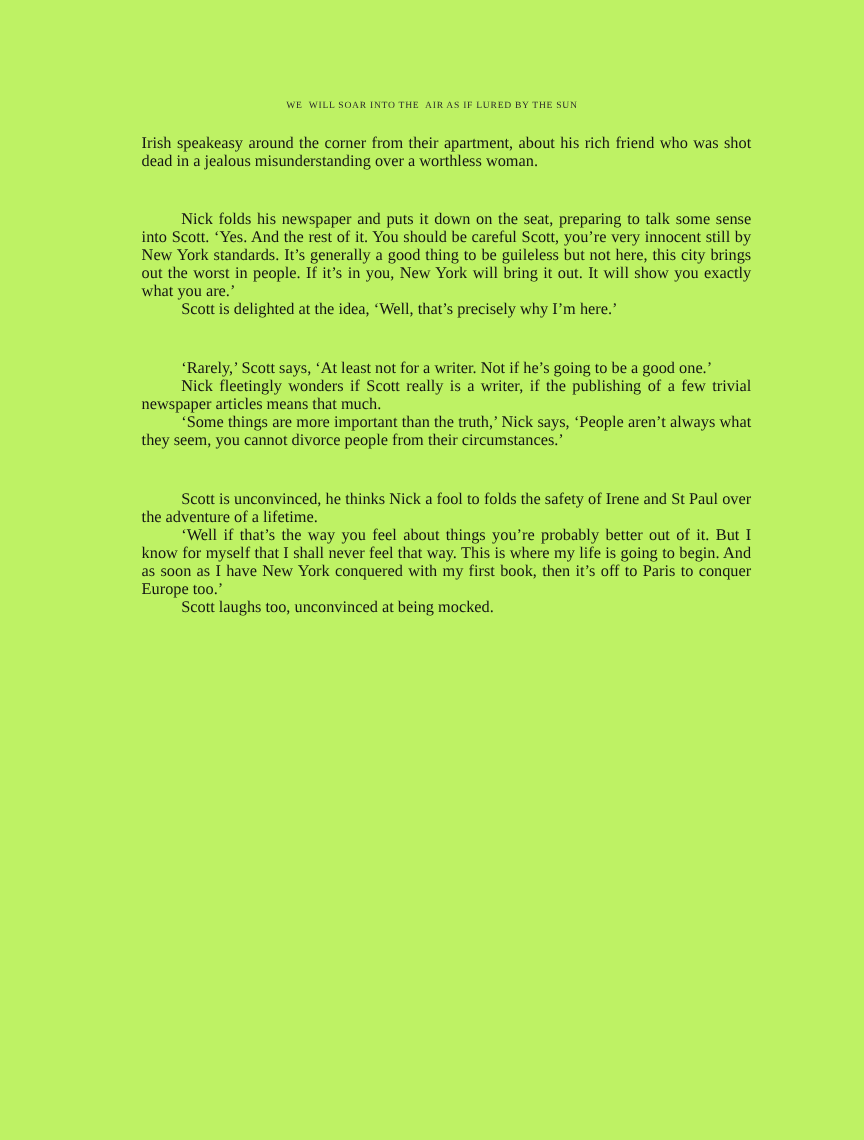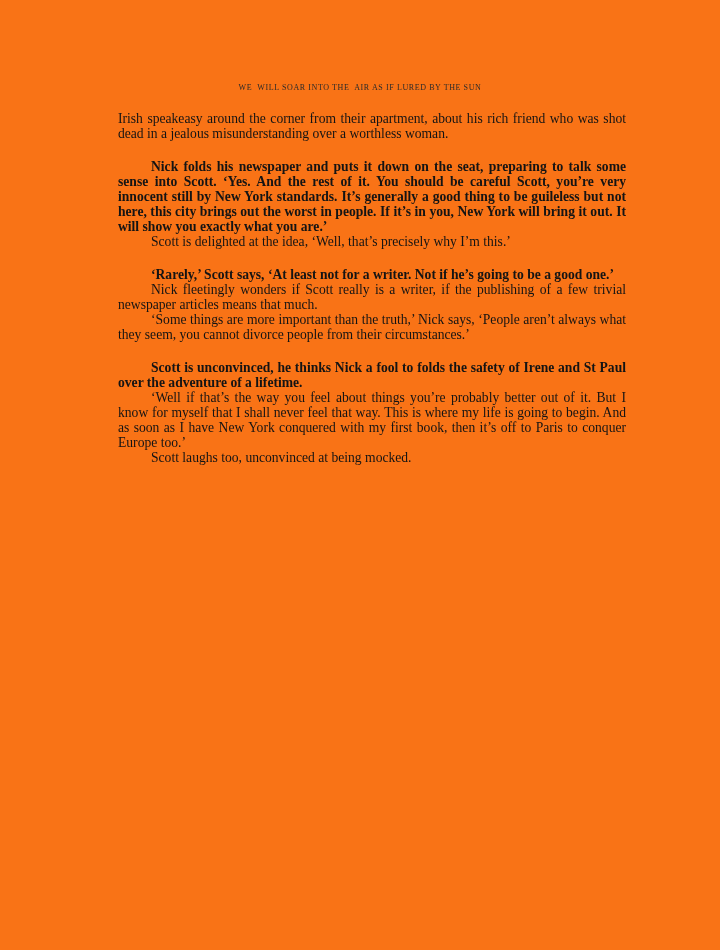--- a/index.html
+++ b/index.html
@@ -4,21 +4,21 @@
 <style>
   html, body {
     margin: 0;
     padding: 0;
     background: #ffffff;
   }
   .page {
     position: relative;
     width: 720px;
     height: 950px;
-    background: #f97316;
+    background: #bef264;
     overflow: hidden;
     font-family: "Liberation Serif", "DejaVu Serif", serif;
     color: #141414;
   }
   .running-header {
     position: absolute;
     top: 83px;
     left: 0;
     width: 720px;
     text-align: center;
@@ -38,35 +38,34 @@
     text-align: justify;
   }
   .body-text p {
     margin: 0;
     padding: 0;
   }
   .body-text p.indent {
     text-indent: 33px;
   }
   .body-text p.gap {
-    margin-top: 18px;
-    font-weight: bold;
+    margin-top: 34px;
   }
 </style>
 </head>
 <body>
 
 <div class="page">
 
   <div class="running-header">WE  WILL SOAR INTO THE  AIR AS IF LURED BY THE SUN</div>
 
   <div class="body-text">
     <p class="no-indent">Irish speakeasy around the corner from their apartment, about his rich friend who was shot dead in a jealous misunderstanding over a worthless woman.</p>
     <p class="indent gap">Nick folds his newspaper and puts it down on the seat, preparing to talk some sense into Scott. ‘Yes. And the rest of it. You should be careful Scott, you’re very innocent still by New York standards. It’s generally a good thing to be guileless but not here, this city brings out the worst in people. If it’s in you, New York will bring it out. It will show you exactly what you are.’</p>
-    <p class="indent">Scott is delighted at the idea, ‘Well, that’s precisely why I’m this.’</p>
+    <p class="indent">Scott is delighted at the idea, ‘Well, that’s precisely why I’m here.’</p>
     <p class="indent gap">‘Rarely,’ Scott says, ‘At least not for a writer. Not if he’s going to be a good one.’</p>
     <p class="indent">Nick fleetingly wonders if Scott really is a writer, if the publishing of a few trivial newspaper articles means that much.</p>
     <p class="indent">‘Some things are more important than the truth,’ Nick says, ‘People aren’t always what they seem, you cannot divorce people from their circumstances.’</p>
     <p class="indent gap">Scott is unconvinced, he thinks Nick a fool to folds the safety of Irene and St Paul over the adventure of a lifetime.</p>
     <p class="indent">‘Well if that’s the way you feel about things you’re probably better out of it. But I know for myself that I shall never feel that way. This is where my life is going to begin. And as soon as I have New York conquered with my first book, then it’s off to Paris to conquer Europe too.’</p>
     <p class="indent">Scott laughs too, unconvinced at being mocked.</p>
   </div>
 
 </div>
 

